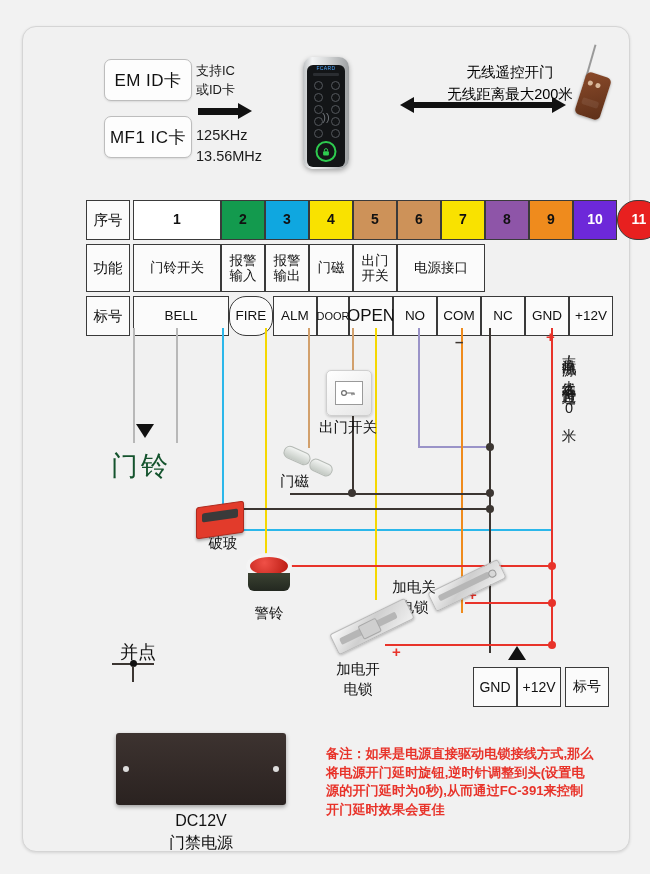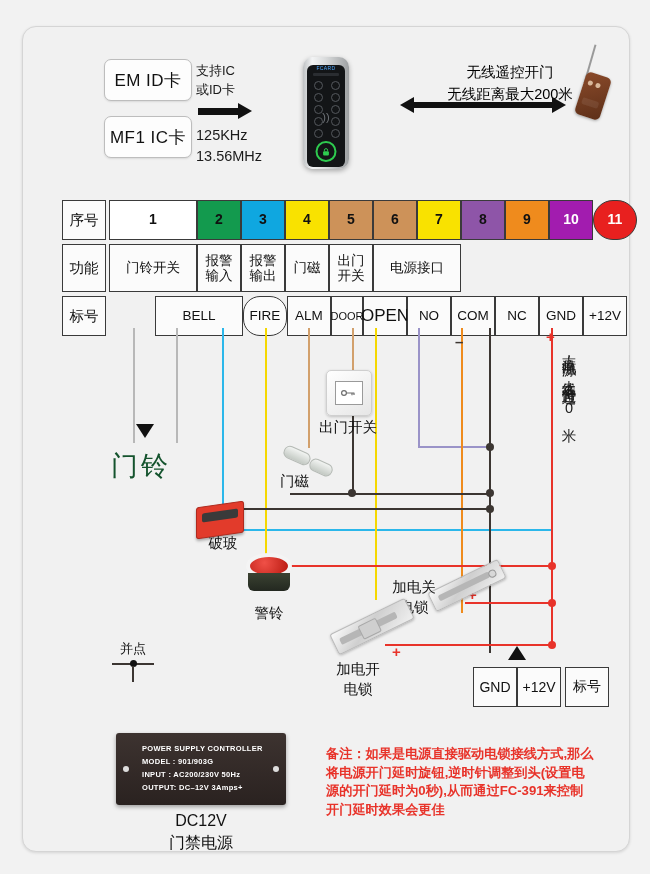--- a/index.html
+++ b/index.html
@@ -13,21 +13,21 @@
   .cardbox{background:#fdfdfd;border:1px solid #bdbdbd;border-radius:7px;
            box-shadow:0 1px 2px rgba(0,0,0,.10);font-size:17px;color:#111;letter-spacing:.5px;}
   .lbl{color:#1a1a1a;}
   
   .tbl{position:absolute;left:62px;top:200px;}
   .trow{display:flex;}
   .cell{border:1.4px solid #3a3a3a;background:#fbfbfb;box-sizing:border-box;
         display:flex;align-items:center;justify-content:center;text-align:center;
         font-size:13.5px;color:#111;line-height:1.12;}
   .numcell{font-size:14px;font-weight:bold;}
-  .hcell{background:#fbfbfb;font-size:14.5px;}
+  .hcell{background:#fbfbfb;font-size:14.5px;margin-left:24px;}
   .sep{width:3px;}
   
   .w{position:absolute;}
   .vt{width:2px;}
   .hz{height:2px;}
   .dot{position:absolute;width:8px;height:8px;border-radius:50%;}
   .pm{position:absolute;font-size:15px;font-weight:bold;font-family:"Liberation Sans",sans-serif;}
   .redtxt{color:#e8332a;}
   
   .exitsw{width:44px;height:44px;border-radius:5px;background:
@@ -156,41 +156,41 @@
       <div id="numrow" style="display:flex;">
           <div class="cell numcell" style="width: 88px; height: 40px; background: rgb(255, 255, 255); color: rgb(17, 17, 17);">1</div>
           <div class="cell numcell" style="width: 44px; height: 40px; background: rgb(19, 154, 78); color: rgb(17, 17, 17);">2</div>
           <div class="cell numcell" style="width: 44px; height: 40px; background: rgb(15, 167, 224); color: rgb(17, 17, 17);">3</div>
           <div class="cell numcell" style="width: 44px; height: 40px; background: rgb(249, 226, 0); color: rgb(17, 17, 17);">4</div>
           <div class="cell numcell" style="width: 44px; height: 40px; background: rgb(205, 146, 89); color: rgb(17, 17, 17);">5</div>
           <div class="cell numcell" style="width: 44px; height: 40px; background: rgb(205, 146, 89); color: rgb(17, 17, 17);">6</div>
           <div class="cell numcell" style="width: 44px; height: 40px; background: rgb(249, 226, 0); color: rgb(17, 17, 17);">7</div>
           <div class="cell numcell" style="width: 44px; height: 40px; background: rgb(142, 85, 168); color: rgb(17, 17, 17);">8</div>
           <div class="cell numcell" style="width: 44px; height: 40px; background: rgb(239, 139, 29); color: rgb(17, 17, 17);">9</div>
-          <div class="cell numcell" style="width: 44px; height: 40px; background: #a21caf; color: rgb(255, 255, 255);">10</div>
+          <div class="cell numcell" style="width: 44px; height: 40px; background: #6d28d9; color: rgb(255, 255, 255);">10</div>
           <div class="cell numcell" style="width: 44px; height: 40px; background: rgb(232, 32, 31); color: rgb(255, 255, 255); border-radius: 20px;">11</div>
         </div>
     </div>
     <div class="trow" style="margin-top:4px;">
       <div class="cell hcell" style="width:44px;height:48px;">功能</div>
       <div class="sep"></div>
       <div class="cell" style="width:88px;height:48px;">门铃开关</div>
       <div class="cell" style="width:44px;height:48px;white-space:pre-line;">报警
 输入</div>
       <div class="cell" style="width:44px;height:48px;white-space:pre-line;">报警
 输出</div>
       <div class="cell" style="width:44px;height:48px;">门磁</div>
       <div class="cell" style="width:44px;height:48px;white-space:pre-line;">出门
 开关</div>
       <div class="cell" style="width:88px;height:48px;">电源接口</div>
     </div>
     <div class="trow" style="margin-top:4px;">
       <div class="cell hcell" style="width:44px;height:40px;">标号</div>
       <div class="sep"></div>
-      <div class="cell" style="width:88px;height:40px;margin-left:46px;">BELL</div>
+      <div class="cell" style="width:96px;height:40px;">BELL</div>
       <div class="cell" style="width:44px;height:40px;border-radius:17px;">FIRE</div>
       <div class="cell" style="width:44px;height:40px;">ALM</div>
       <div class="cell" style="width:32px;height:40px;font-size:11px;">DOOR</div>
       <div class="cell" style="width:44px;height:40px;font-size:17px;">OPEN</div>
       <div class="cell" style="width:44px;height:40px;">NO</div>
       <div class="cell" style="width:44px;height:40px;">COM</div>
       <div class="cell" style="width:44px;height:40px;">NC</div>
       <div class="cell" style="width:44px;height:40px;">GND</div>
       <div class="cell" style="width:44px;height:40px;">+12V</div>
     </div>
@@ -296,46 +296,40 @@
 
   <div class="abs lock" style="left:330px;top:615px;width:82px;height:21px;transform:rotate(-26deg);">
     <div style="position:absolute;left:6px;top:7px;width:62px;height:7px;background:#b6b6b6;border-radius:2px;"></div>
     <div style="position:absolute;left:28px;top:4px;width:18px;height:13px;background:#cfcfcf;border:1px solid #a8a8a8;border-radius:2px;"></div>
   </div>
   <div class="abs cen" style="left:318px;top:660px;width:80px;font-size:14.5px;color:#111;line-height:1.35;flex-direction:column;text-align:center;">
     <div>加电开</div>
     <div>电锁</div>
   </div>
 
-  <div class="abs" style="left:120px;top:640px;font-size:13px;color:#111;">并点</div>
+  <div class="abs" style="left:120px;top:640px;font-size:18px;color:#111;">并点</div>
   <div class="abs" style="left:112px;top:658px;width:46px;height:24px;">
     <div style="position:absolute;left:0;top:5px;width:42px;height:1.6px;background:#3c3632;"></div>
     <div style="position:absolute;left:18px;top:2px;width:7px;height:7px;border-radius:50%;background:#111;"></div>
     <div style="position:absolute;left:20px;top:8px;width:1.6px;height:16px;background:#3c3632;"></div>
   </div>
 
   <div class="abs vtext" style="left:560px;top:345px;height:260px;">直流电源，走线不宜超过20米</div>
 
   <div class="abs arrowUp" style="left:508px;top:646px;"></div>
   <div class="abs gndbox" style="left:473px;top:667px;">
     <div class="gndcell" style="width:44px;">GND</div>
     <div class="gndcell" style="width:44px;">+12V</div>
     <div style="width:4px;"></div>
     <div class="gndcell" style="width:44px;">标号</div>
   </div>
 
   <div class="abs psu" style="left:116px;top:733px;">
     <div class="screw" style="left:7px;"></div>
     <div class="screw" style="right:7px;"></div>
-    <div class="psutxt">
-      <div>POWER SUPPLY CONTROLLER</div>
-      <div>MODEL  : 901/903G</div>
-      <div>INPUT    : AC200/230V    50Hz</div>
-      <div>OUTPUT: DC–12V  3Amps+</div>
-    </div>
   </div>
   <div class="abs cen" style="left:116px;top:810px;width:170px;flex-direction:column;font-size:16px;color:#111;line-height:1.35;">
     <div>DC12V</div>
     <div>门禁电源</div>
   </div>
 
   <div class="abs note" style="left:326px;top:745px;">备注：如果是电源直接驱动电锁接线方式,那么将电源开门延时旋钮,逆时针调整到头(设置电源的开门延时为0秒),从而通过FC-391来控制开门延时效果会更佳</div>
 </div>
 
 </body></html>

